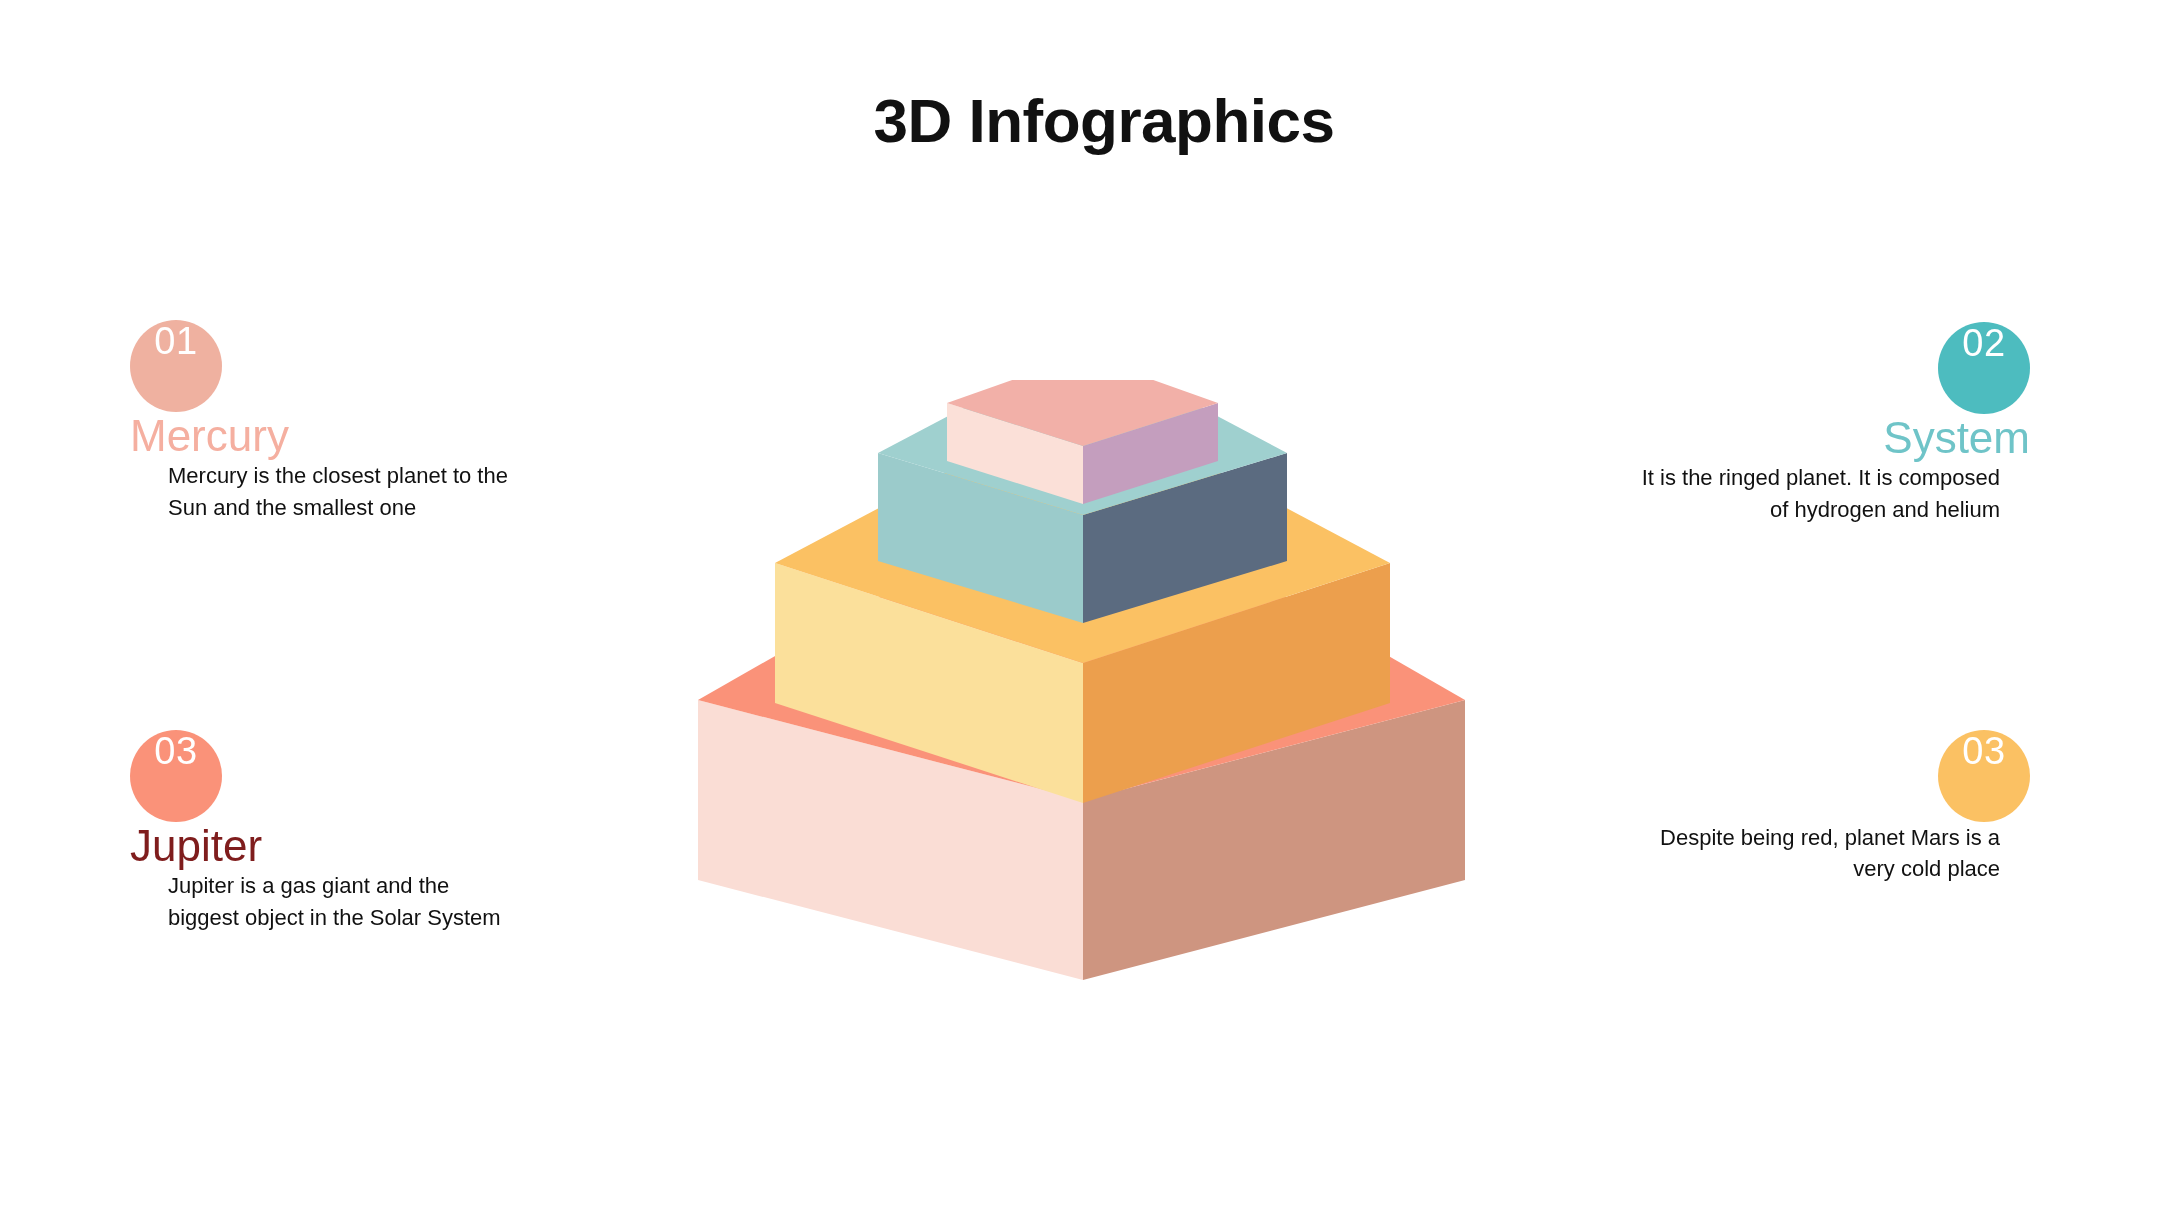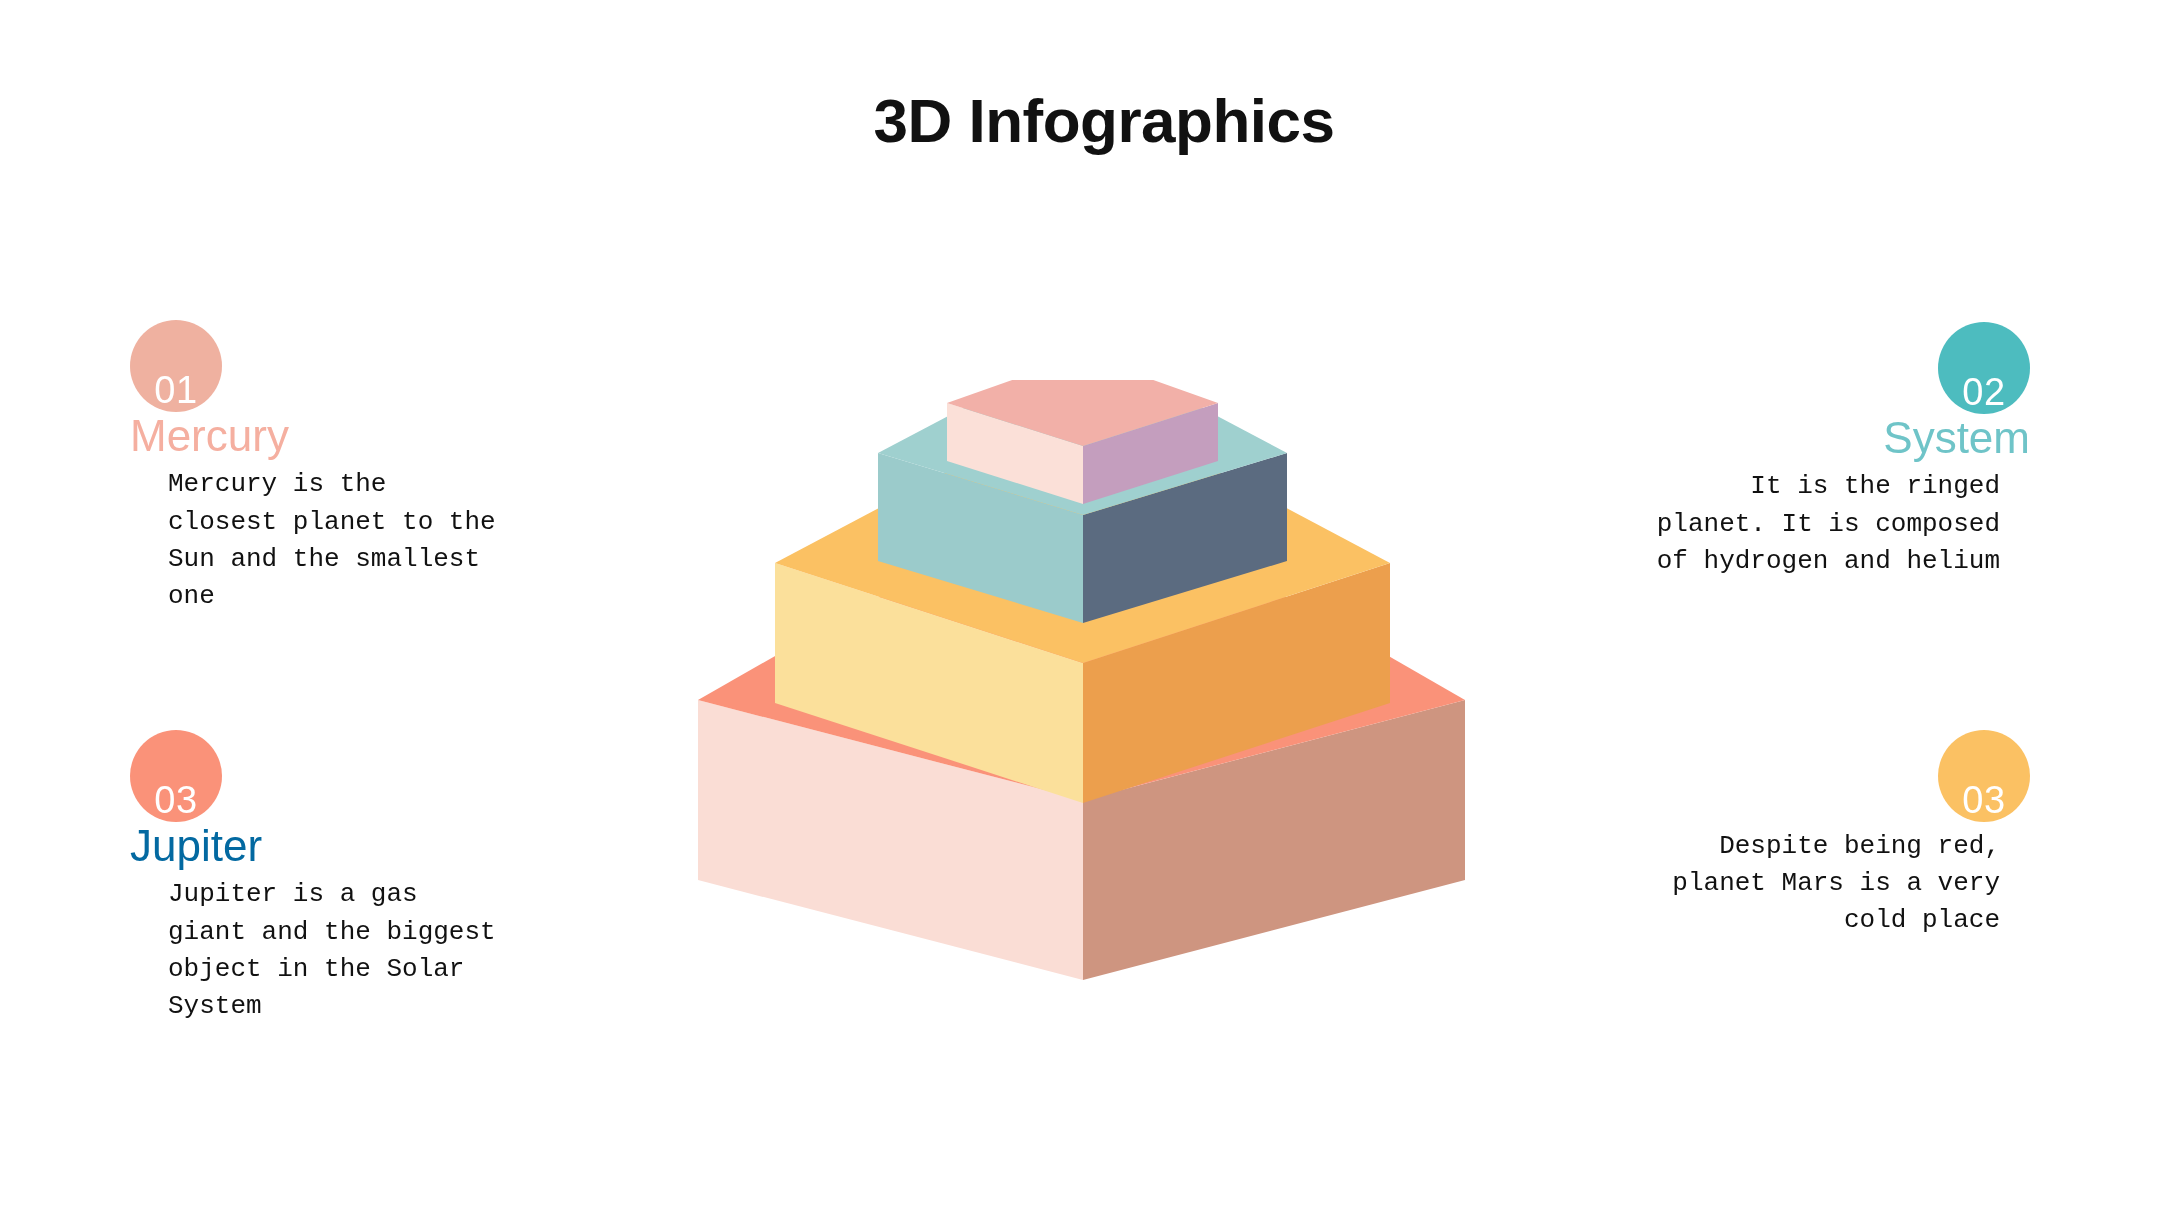--- a/index.html
+++ b/index.html
@@ -37,43 +37,41 @@
     width: 420px;
   }
   .info-block.left  { left: 130px;  text-align: left;  }
   .info-block.right { right: 130px; text-align: right; }
 
   .badge {
     width: 92px;
     height: 92px;
     border-radius: 50%;
     display: flex;
-    align-items: flex-end;
+    align-items: flex-start;
     justify-content: center;
     font-size: 38px;
     color: #ffffff;
     font-weight: normal;
     letter-spacing: 0.5px;
   }
   .info-block.left  .badge { margin-left: 0;   margin-right: auto; }
   .info-block.right .badge { margin-left: auto; margin-right: 0;  }
 
   .planet-name {
     font-size: 44px;
     font-weight: normal;
     line-height: 1.1;
     white-space: nowrap;
   }
 
   .planet-desc {
-    font-size: 26px;
+    font-size: 22px;
     color: #111111;
     line-height: 1.43;
-    margin-top: 6px;
-    font-family: Liberation Mono, monospace;
   }
   .info-block.left .planet-desc {
     padding-left: 38px;
     max-width: 340px;
   }
   .info-block.right .planet-desc {
     padding-right: 30px;
     margin-left: auto;
     max-width: 360px;
   }
@@ -104,21 +102,21 @@
     <span>01</span>
   </div>
   <div class="planet-name" style="color:#F5AFA0;">Mercury</div>
   <div class="planet-desc">Mercury is the closest planet to the Sun and the smallest one</div>
 </div>
 
 <div class="info-block left" id="block-jupiter">
   <div class="badge" style="background:#FA9279;">
     <span>03</span>
   </div>
-  <div class="planet-name" style="color:#0369a1;">Jupiter</div>
+  <div class="planet-name" style="color:#7f1d1d;">Jupiter</div>
   <div class="planet-desc">Jupiter is a gas giant and the biggest object in the Solar System</div>
 </div>
 
 <div class="info-block right" id="block-saturn">
   <div class="badge" style="background:#4DBCBF;">
     <span>02</span>
   </div>
   <div class="planet-name" style="color:#6FC4C8;">System</div>
   <div class="planet-desc">It is the ringed planet. It is composed of hydrogen and helium</div>
 </div>

